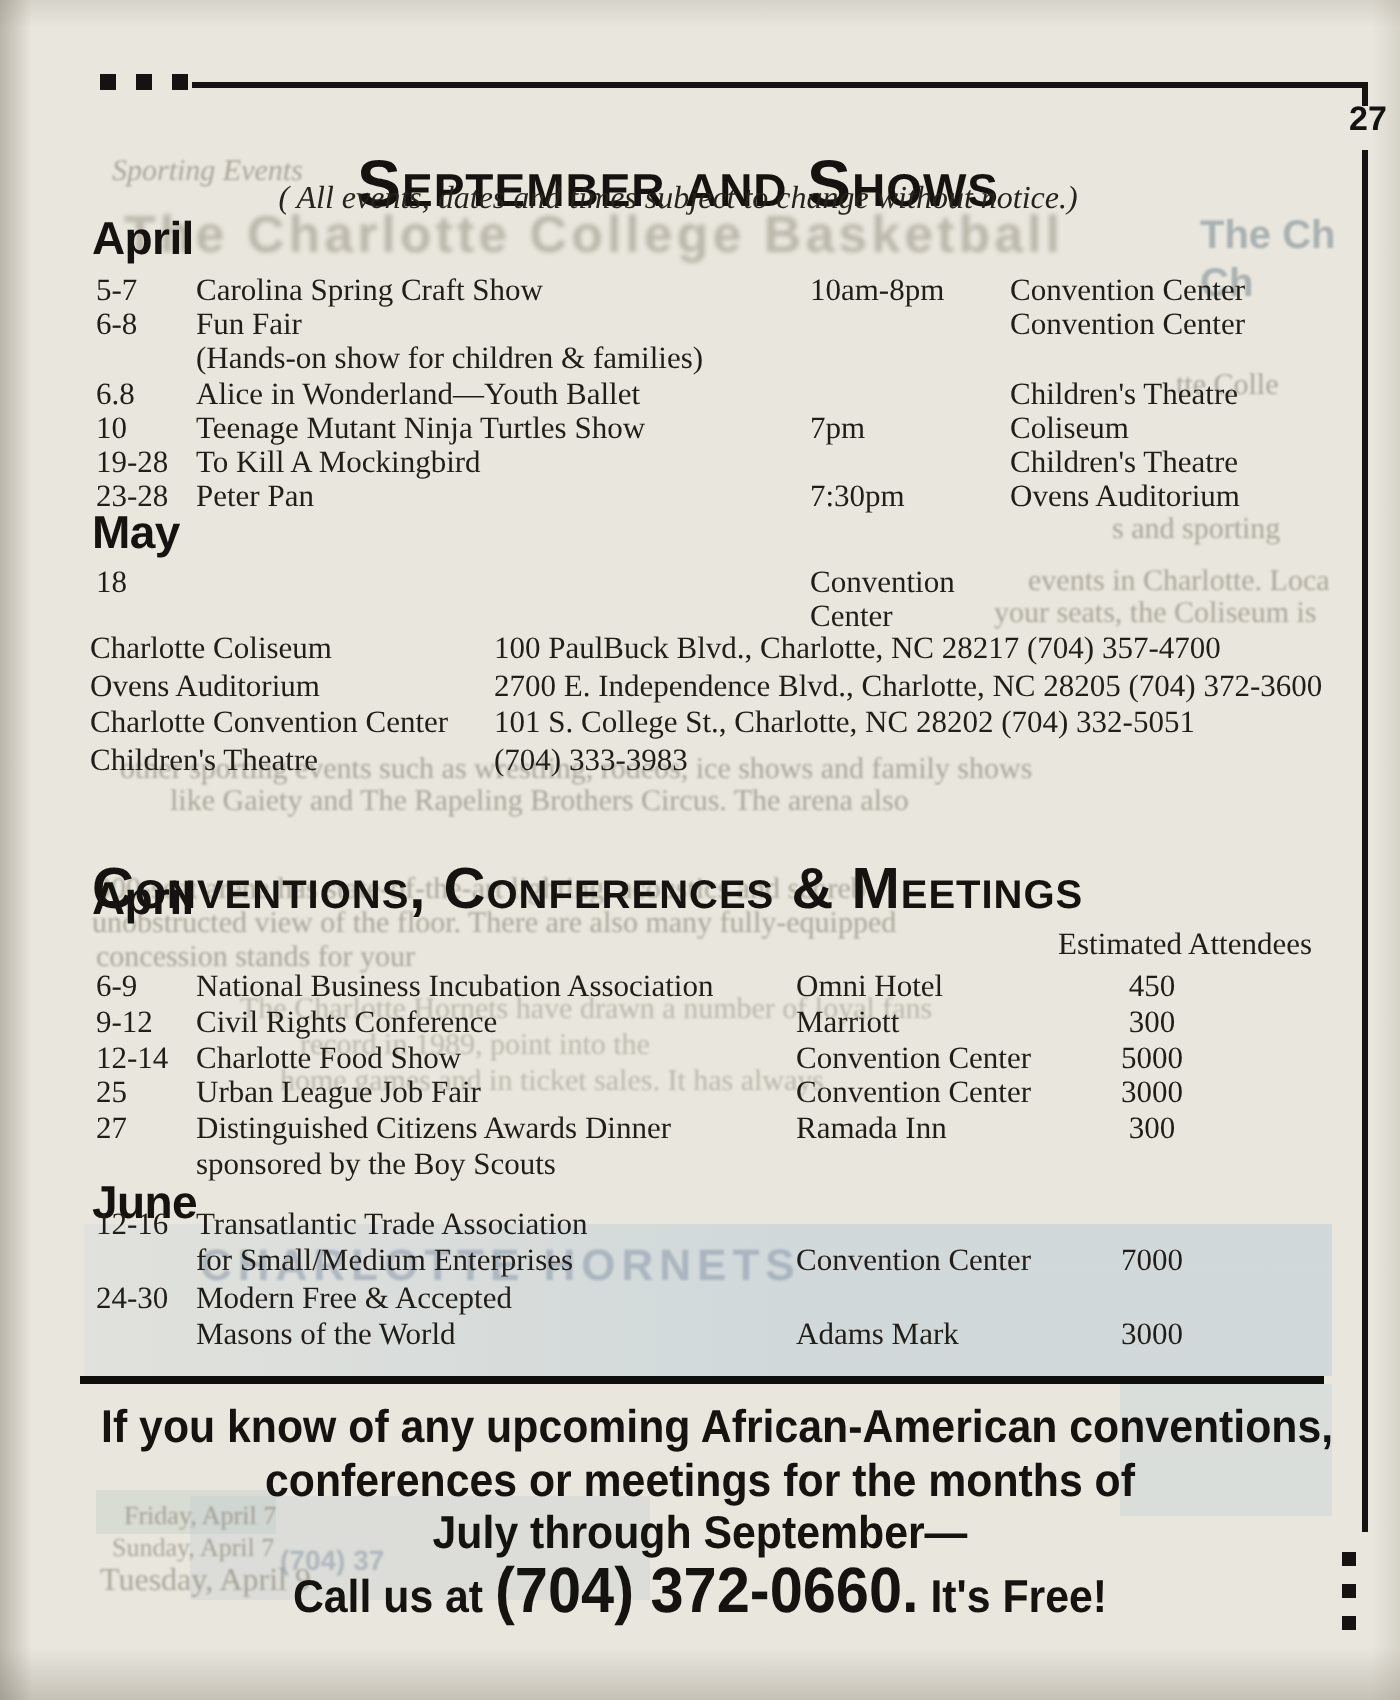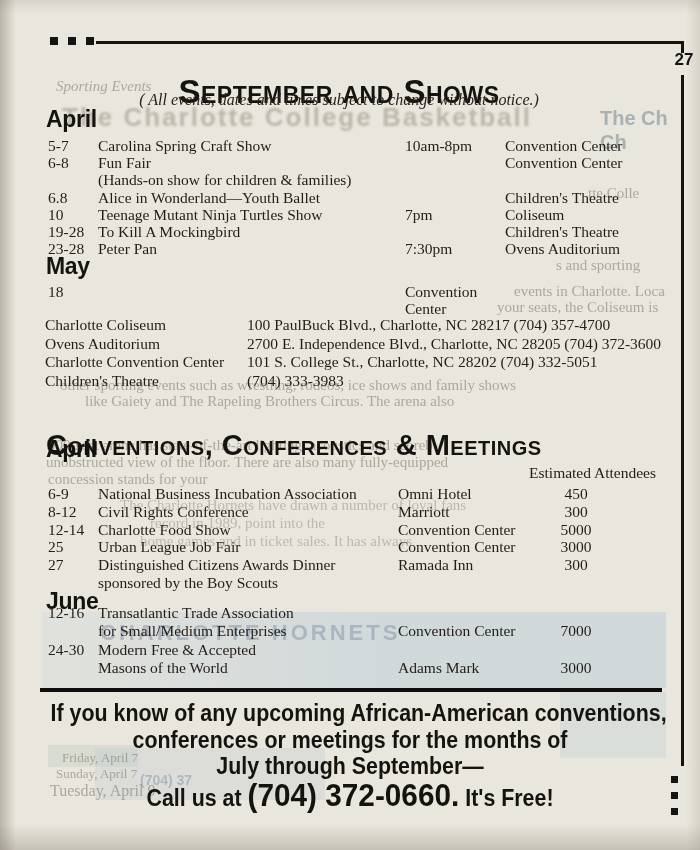--- a/index.html
+++ b/index.html
@@ -191,21 +191,21 @@
     <div class="attendees-hdr">Estimated Attendees</div>
 
     <div class="ktable" style="top:485px;">
       <div class="k-row">
         <span class="cell">6-9</span>
         <span class="cell">National Business Incubation Association</span>
         <span class="cell kvenue">Omni Hotel</span>
         <span class="cell att">450</span>
       </div>
       <div class="k-row">
-        <span class="cell">8-12</span>
+        <span class="cell">9-12</span>
         <span class="cell">Civil Rights Conference</span>
         <span class="cell kvenue">Marriott</span>
         <span class="cell att">300</span>
       </div>
       <div class="k-row">
         <span class="cell">12-14</span>
         <span class="cell">Charlotte Food Show</span>
         <span class="cell kvenue">Convention Center</span>
         <span class="cell att">5000</span>
       </div>

